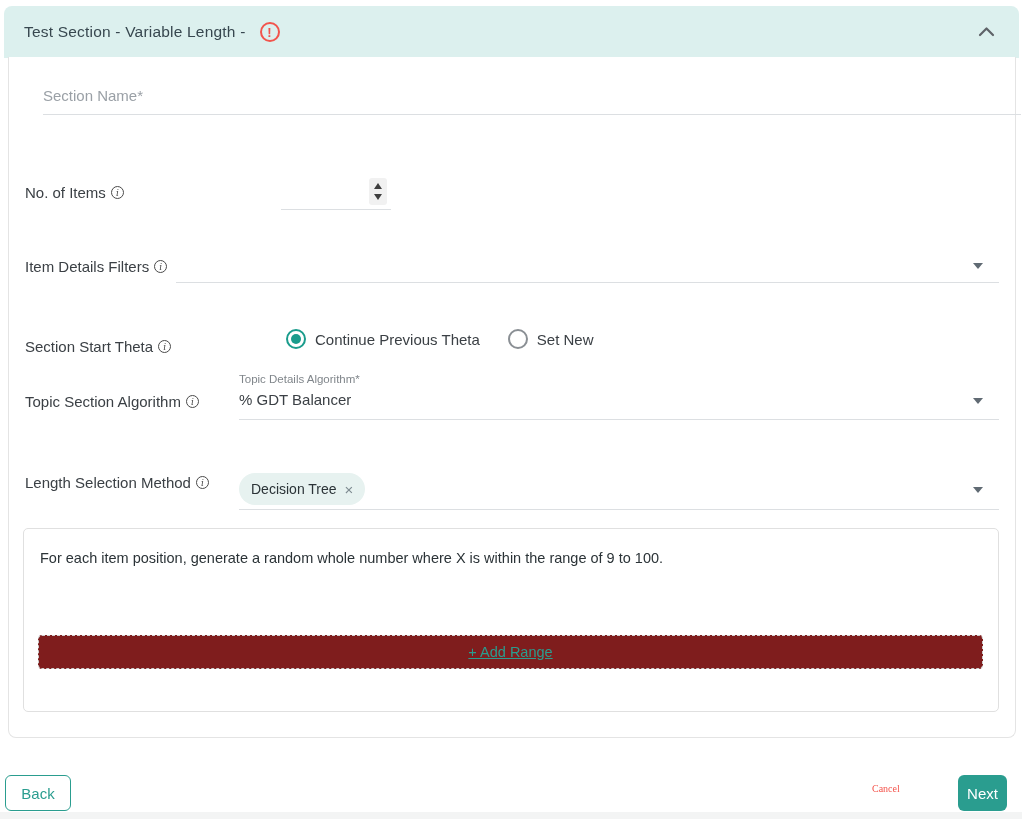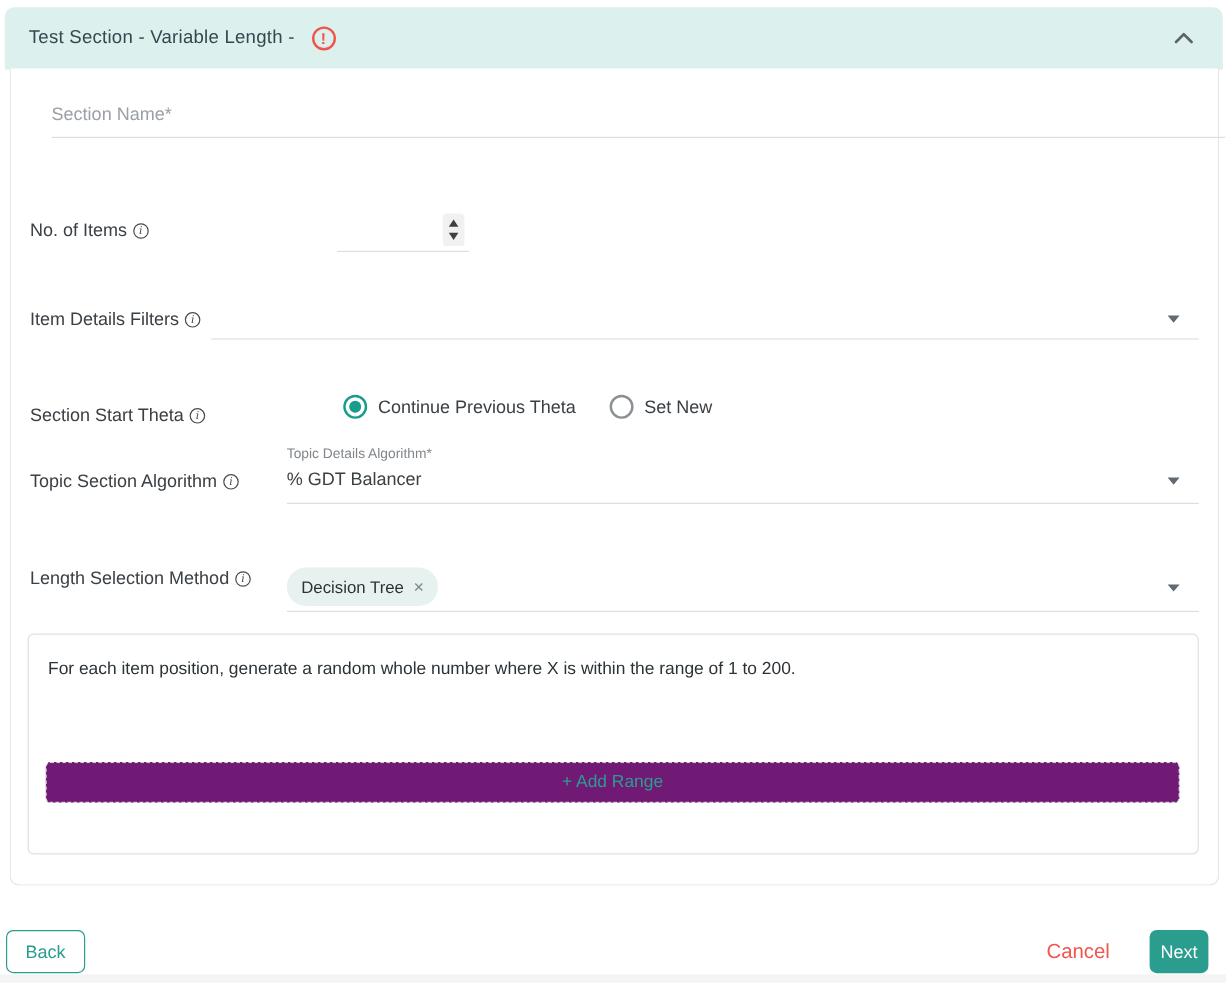--- a/index.html
+++ b/index.html
@@ -75,31 +75,31 @@
     background: #e7f2f0; border-radius: 16px; display: inline-flex; align-items: center;
     gap: 8px; }
   .chip-label { font-size: 14px; font-weight: 500; color: #2b3337; }
   .chip-x { font-size: 15px; color: #7d8a90; cursor: pointer; line-height: 1; }
 
   
   .range-box { position: absolute; left: 14px; right: 16px; top: 471px; height: 184px;
     border: 1px solid #e0e0e0; border-radius: 5px; }
   .range-desc { position: absolute; left: 16px; top: 21px; font-size: 14.5px; color: #2b3337; }
   .add-range-btn { position: absolute; left: 14px; right: 15px; top: 106px; height: 34px;
-    background: #701a75; border: 1px dashed #cfcfcf; border-radius: 4px;
+    background: #7f1d1d; border: 1px dashed #cfcfcf; border-radius: 4px;
     color: #2a9d8f; font-size: 14.5px; cursor: pointer;
-    font-family: "Liberation Sans", sans-serif; }
+    font-family: "Liberation Sans", sans-serif; text-decoration: underline; }
 
   
   .back-btn { position: absolute; left: 5px; top: 775px; width: 66px; height: 36px;
     background: #fff; border: 1px solid #2a9d8f; border-radius: 6px; color: #2a9d8f;
     font-size: 15px; cursor: pointer; font-family: "Liberation Sans", sans-serif; }
   .cancel-btn { position: absolute; left: 860px; top: 779px; background: none; border: none;
-    color: #f4544c; font-size: 17px; font-weight: 500; cursor: pointer; padding: 4px 12px;
-    font-family: Liberation Sans, sans-serif; }
+    color: #f4544c; font-size: 10px; font-weight: 500; cursor: pointer; padding: 4px 12px;
+    font-family: Liberation Serif, serif; }
   .next-btn { position: absolute; left: 958px; top: 775px; width: 49px; height: 36px;
     background: #2a9d8f; border: none; border-radius: 6px; color: #ffffff;
     font-size: 15px; font-weight: 500; cursor: pointer;
     font-family: "Liberation Sans", sans-serif; }
   .bottom-strip { position: absolute; left: 0; top: 812px; width: 100%; height: 7px;
     background: #f3f4f4; }
 </style>
 </head>
 <body>
 
@@ -163,21 +163,21 @@
     <span>Length Selection Method</span><span class="info-icon">i</span>
   </div>
   <div class="chip">
     <span class="chip-label">Decision Tree</span>
     <span class="chip-x">×</span>
   </div>
   <div class="select-line" style="left:230px; right:16px; top:415px; height:38px;"></div>
   <span class="caret-down" style="right:32px; top:430px;"></span>
 
   <div class="range-box">
-    <div class="range-desc">For each item position, generate a random whole number where X is within the range of 1 to 200.</div>
+    <div class="range-desc">For each item position, generate a random whole number where X is within the range of 9 to 100.</div>
     <button class="add-range-btn">+ Add Range</button>
   </div>
 </div>
 
 <button class="back-btn">Back</button>
 <button class="cancel-btn">Cancel</button>
 <button class="next-btn">Next</button>
 <div class="bottom-strip"></div>
 
 </body></html>

